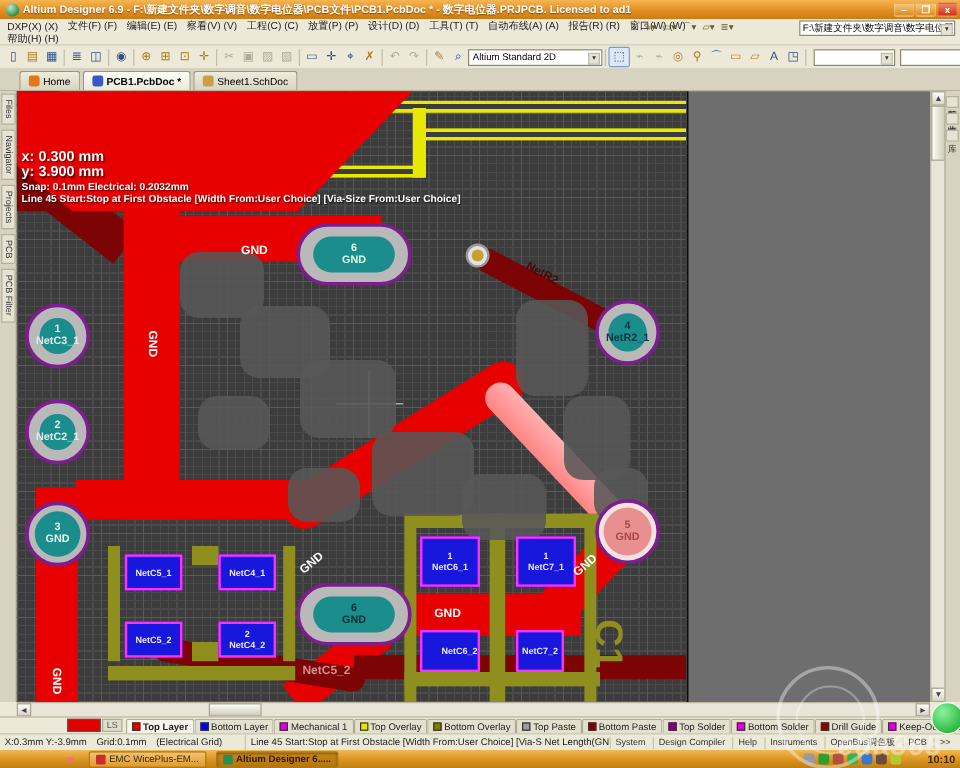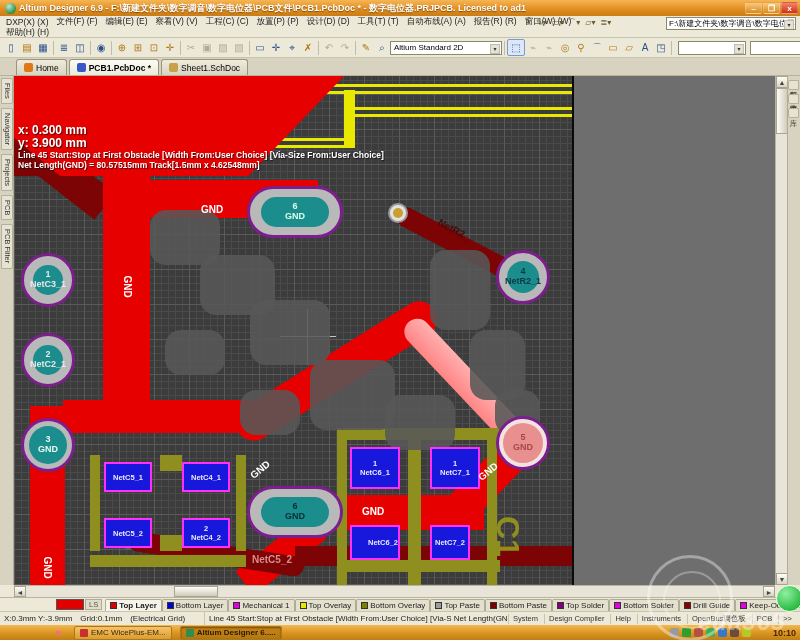--- a/index.html
+++ b/index.html
@@ -269,22 +269,22 @@
     <div class="olive" style="left:323px;top:364px;width:10px;height:204px;"></div>
     <div class="olive" style="left:473px;top:364px;width:10px;height:204px;"></div>
     <div class="olive" style="left:323px;top:484px;width:163px;height:12px;"></div>
 
     <div class="cross" style="left:266px;top:260px;width:56px;height:1px;"></div>
     <div class="cross" style="left:293px;top:233px;width:1px;height:56px;"></div>
 
     <div id="hud">
       <div class="big">x:  0.300 mm</div>
       <div class="big">y:  3.900 mm</div>
+      <div class="sm">Snap: 0.1mm Electrical: 0.2032mm</div>
       <div class="sm">Line 45 Start:Stop at First Obstacle  [Width From:User Choice] [Via-Size From:User Choice]</div>
-      <div class="sm">Net Length(GND) = 80.57515mm  Track[1.5mm x 4.62548mm]</div>
     </div>
   <div class="blob" style="left: 136px; top: 134px; width: 70px; height: 55px;"></div>
       <div class="blob" style="left: 186px; top: 179px; width: 75px; height: 60px;"></div>
       <div class="blob" style="left: 151px; top: 254px; width: 60px; height: 45px;"></div>
       <div class="blob" style="left: 236px; top: 224px; width: 80px; height: 65px;"></div>
       <div class="blob" style="left: 296px; top: 284px; width: 85px; height: 70px;"></div>
       <div class="blob" style="left: 371px; top: 319px; width: 70px; height: 55px;"></div>
       <div class="blob" style="left: 416px; top: 174px; width: 60px; height: 80px;"></div>
       <div class="blob" style="left: 456px; top: 254px; width: 55px; height: 70px;"></div>
       <div class="blob" style="left: 481px; top: 314px; width: 45px; height: 45px;"></div>

